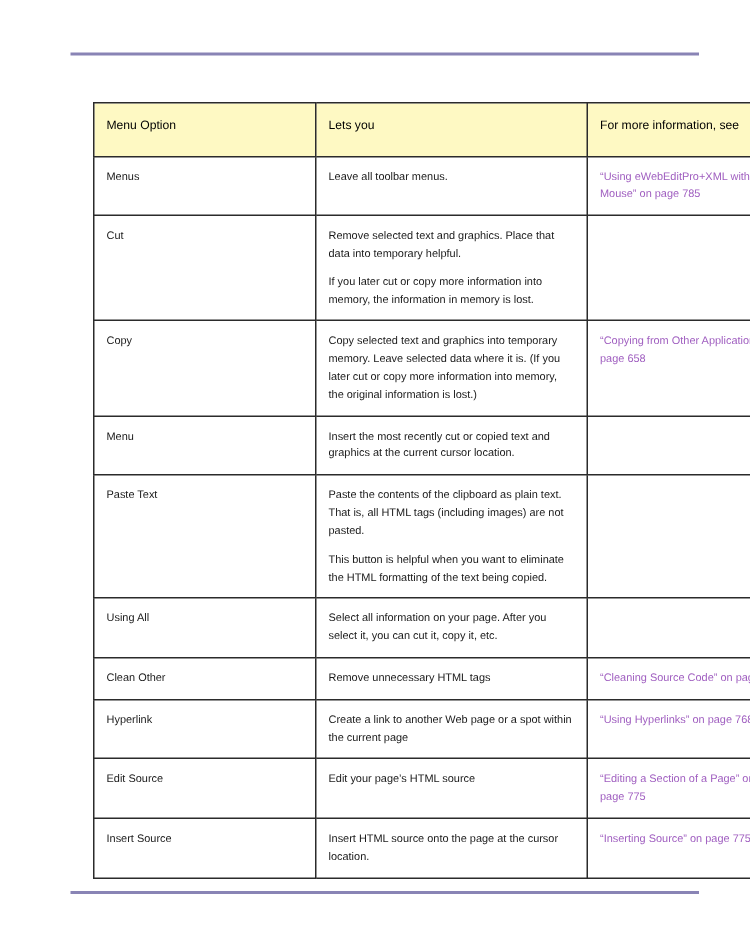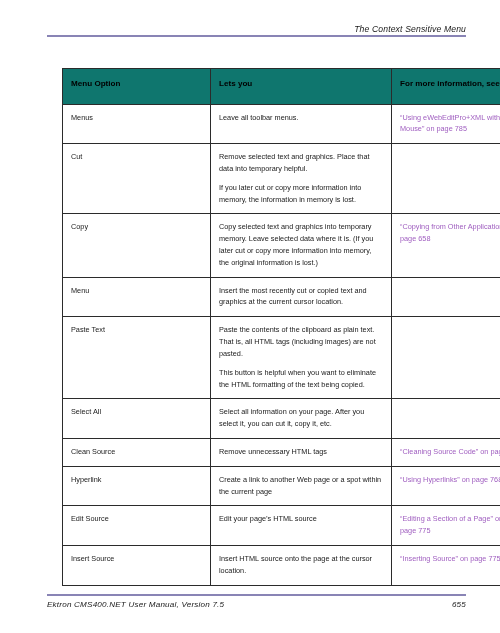--- a/index.html
+++ b/index.html
@@ -60,22 +60,22 @@
   }
   .menu-table td, .menu-table th {
     border: 1px solid #2b2b2b;
     vertical-align: top;
     padding: 7px 8px 8px 8px;
     font-size: 7.3px;
     line-height: 1.62;
     text-align: left;
   }
   .menu-table th {
-    background: #0f766e;
-    font-weight: bold;
+    background: #fef9c3;
+    font-weight: normal;
     font-size: 8.1px;
     padding-top: 9px;
     padding-bottom: 13px;
     line-height: 1.55;
   }
   .col-option   { width: 131px; }
   .col-letsyou  { width: 164px; }
   .col-moreinfo { width: 121px; }
 
   .cell-option {
@@ -124,23 +124,20 @@
     font-size: 8.1px;
     letter-spacing: 0.2px;
     color: #1a1a1a;
   }
 </style>
 </head>
 <body>
 
 <div class="page">
 
-  <div class="page-header">
-    <span class="page-header-title">The Context Sensitive Menu</span>
-  </div>
   <div class="header-rule"></div>
 
   <table class="menu-table">
     <thead>
       <tr>
         <th class="col-option">Menu Option</th>
         <th class="col-letsyou">Lets you</th>
         <th class="col-moreinfo">For more information, see</th>
       </tr>
     </thead>
@@ -176,28 +173,28 @@
         </tr>
         <tr>
           <td class="col-option cell-option">Paste Text</td>
           <td class="col-letsyou cell-desc">
             <p>Paste the contents of the clipboard as plain text. That is, all HTML tags (including images) are not pasted.</p>
             <p>This button is helpful when you want to eliminate the HTML formatting of the text being copied.</p>
           </td>
           <td class="col-moreinfo"></td>
         </tr>
         <tr>
-          <td class="col-option cell-option">Select All</td>
+          <td class="col-option cell-option">Using All</td>
           <td class="col-letsyou cell-desc">
             <p>Select all information on your page. After you select it, you can cut it, copy it, etc.</p>
           </td>
           <td class="col-moreinfo"></td>
         </tr>
         <tr>
-          <td class="col-option cell-option">Clean Source</td>
+          <td class="col-option cell-option">Clean Other</td>
           <td class="col-letsyou cell-desc">
             <p>Remove unnecessary HTML tags</p>
           </td>
           <td class="col-moreinfo"><span class="xref" style="color: rgb(160, 95, 192);">“Cleaning Source Code” on page 776</span></td>
         </tr>
         <tr>
           <td class="col-option cell-option">Hyperlink</td>
           <td class="col-letsyou cell-desc">
             <p>Create a link to another Web page or a spot within the current page</p>
           </td>
@@ -214,18 +211,14 @@
           <td class="col-option cell-option">Insert Source</td>
           <td class="col-letsyou cell-desc">
             <p>Insert HTML source onto the page at the cursor location.</p>
           </td>
           <td class="col-moreinfo"><span class="xref" style="color: rgb(160, 95, 192);">“Inserting Source” on page 775</span></td>
         </tr>
       </tbody>
   </table>
 
   <div class="footer-rule"></div>
-  <div class="page-footer">
-    <span class="footer-text">Ektron CMS400.NET User Manual, Version 7.5</span>
-    <span class="footer-page">655</span>
-  </div>
 
 </div>
 
 </body></html>

